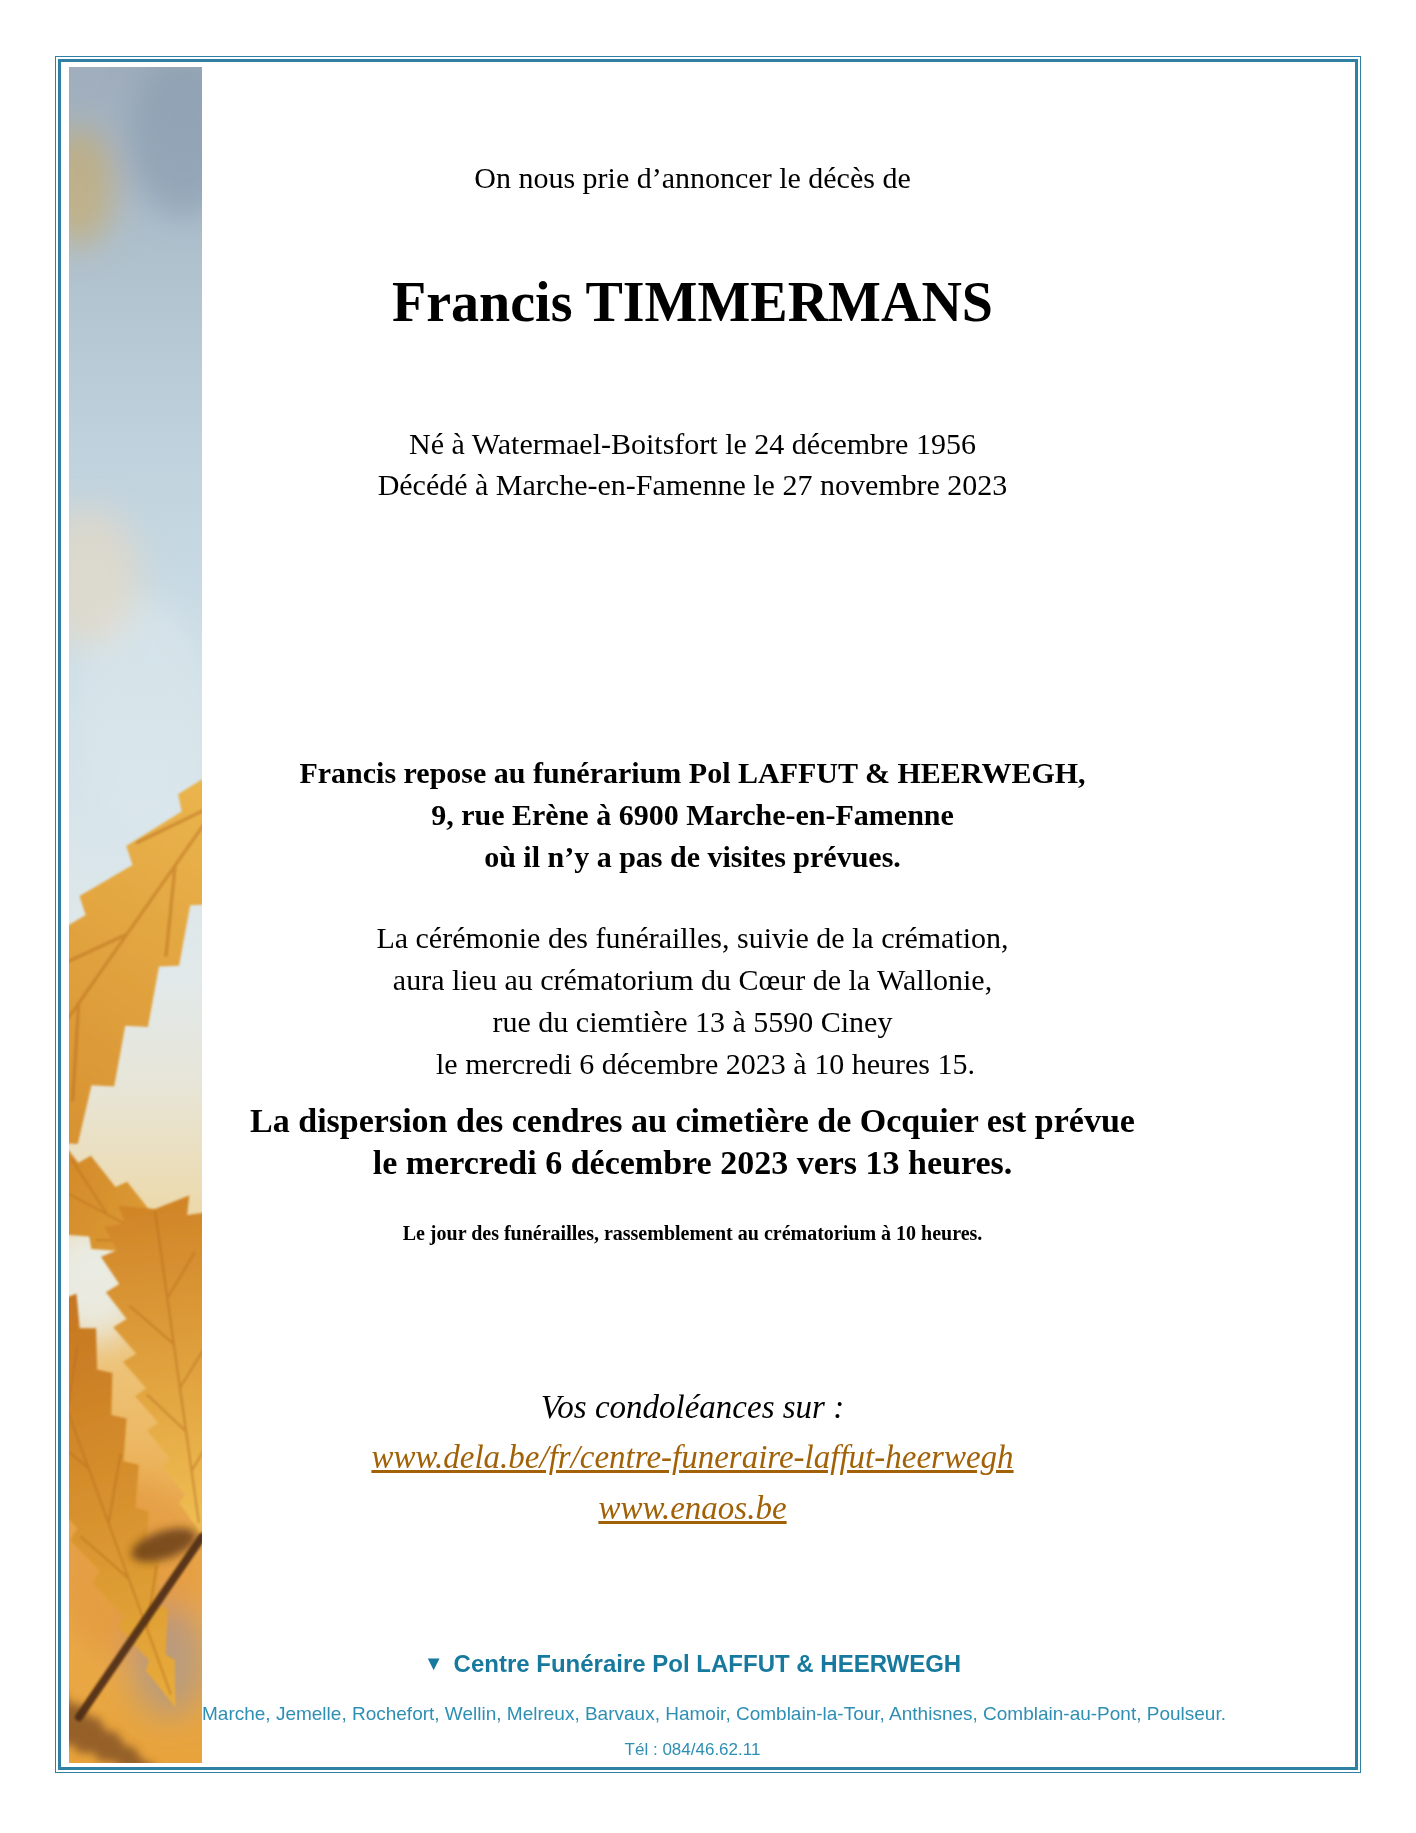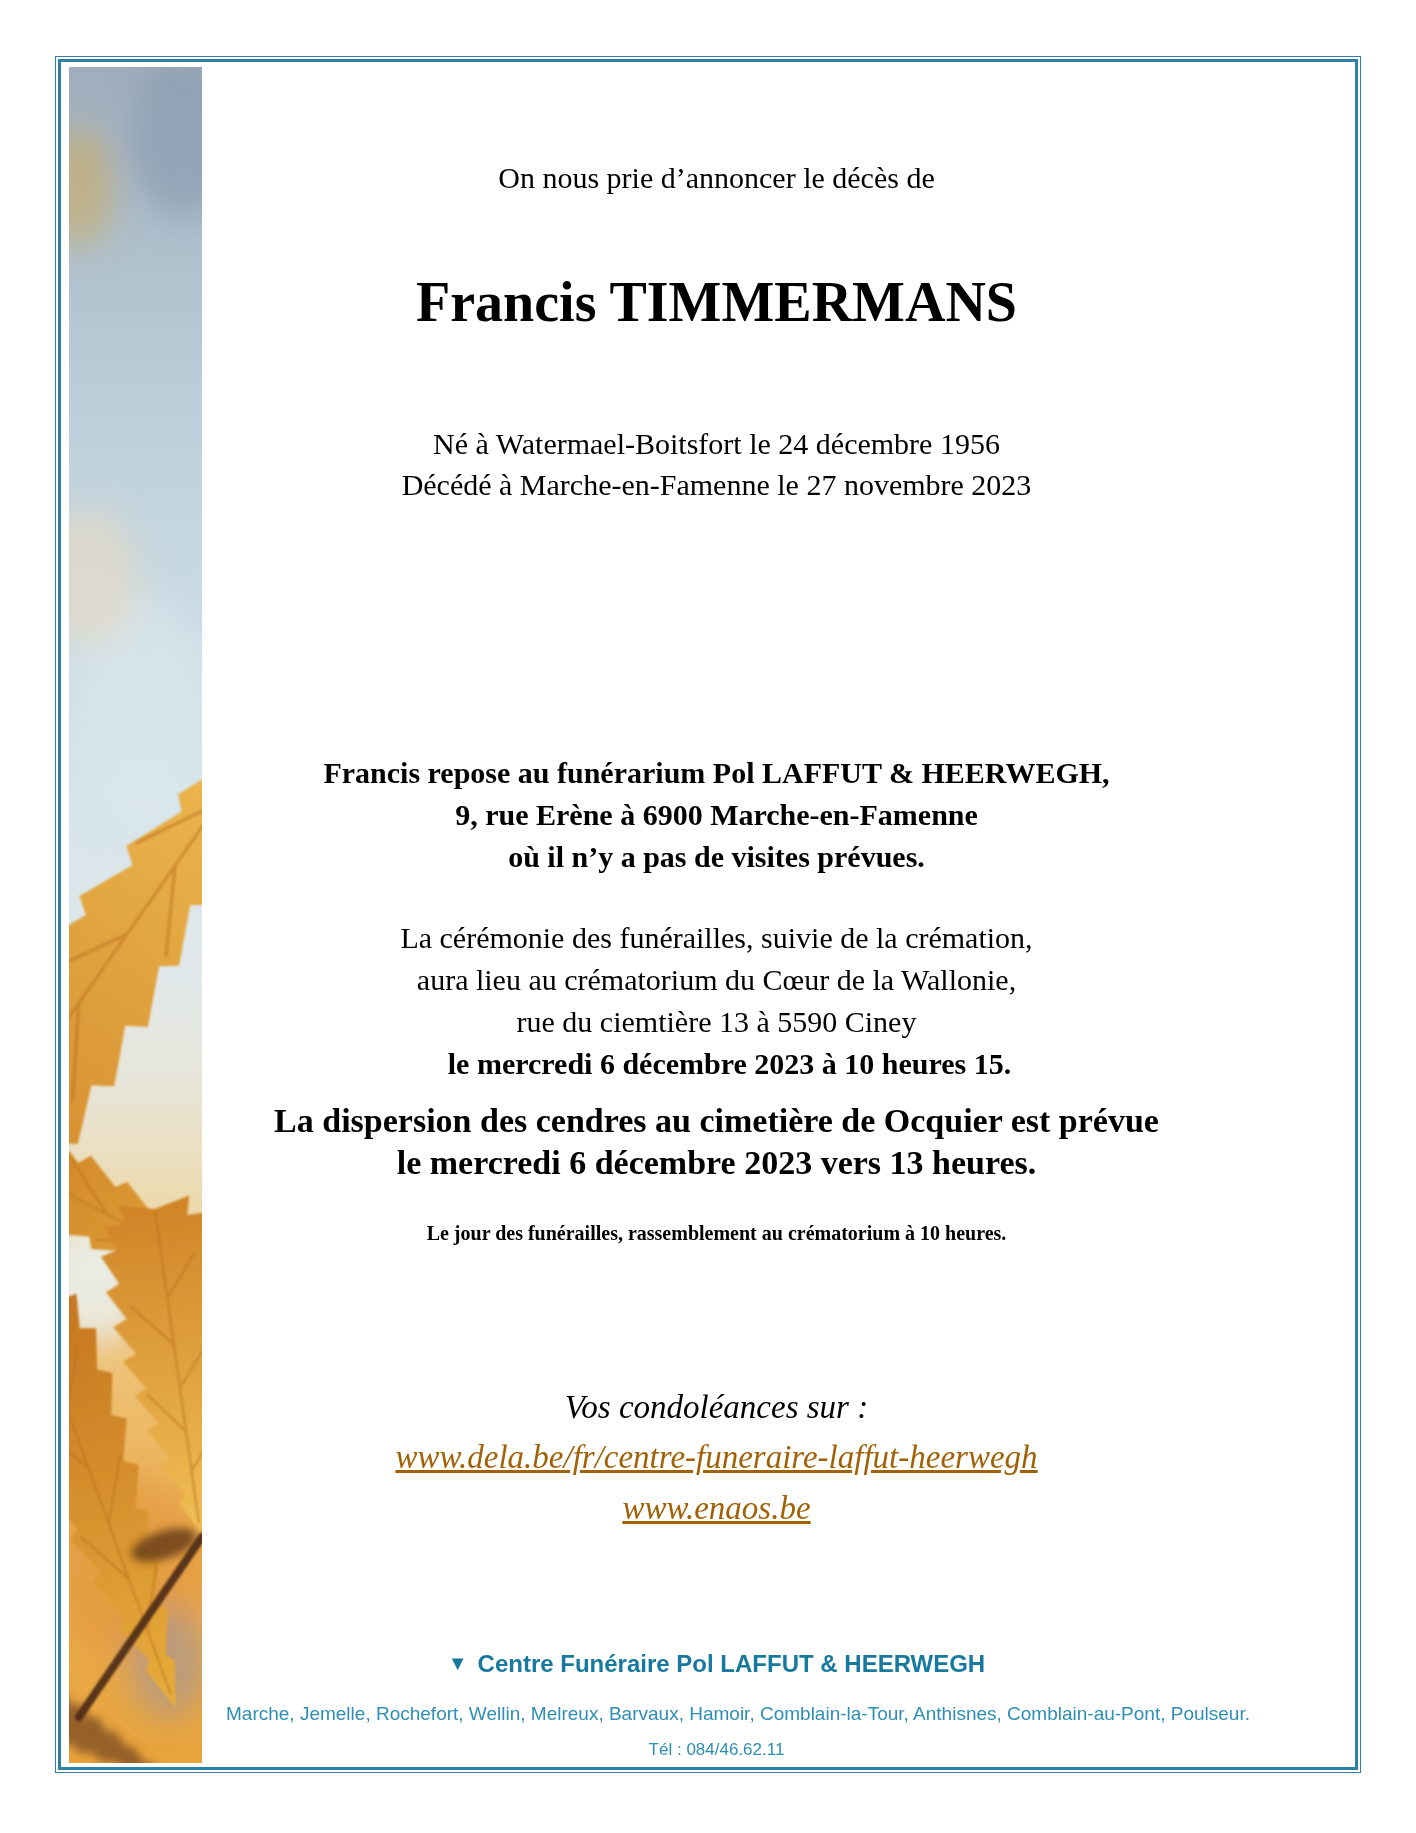--- a/index.html
+++ b/index.html
@@ -10,29 +10,29 @@
   }
   .frame{
     position:absolute;left:58px;top:59px;width:1300px;height:1711px;
     border:3px solid #2e81a2;outline:1px solid #2e81a2;outline-offset:2px;
     box-sizing:border-box;pointer-events:none;
   }
   .strip{
     position:absolute;left:69px;top:67px;width:133px;height:1696px;display:block;
   }
   .content{
-    position:absolute;left:202px;top:0;width:981px;height:1833px;margin-left:24px;
+    position:absolute;left:202px;top:0;width:981px;height:1833px;
   }
   .blk{position:absolute;left:0;width:100%;text-align:center;white-space:nowrap;}
   .intro{top:158px;font-size:30px;line-height:40px;}
   .name{top:266px;font-size:56px;line-height:72px;font-weight:bold;}
   .dates{top:423px;font-size:30px;line-height:41px;}
   .repose{top:752px;font-size:30px;line-height:42px;font-weight:bold;}
   .ceremony{top:917px;font-size:30px;line-height:42px;}
-  .ceremony .b{font-weight:bold;padding-left:26px;}
+  .ceremony .b{font-weight:normal;padding-left:26px;}
   .dispersion{top:1100px;font-size:34px;line-height:42px;font-weight:bold;}
   .gathering{top:1212px;font-size:20px;line-height:42px;font-weight:bold;}
   .condole{top:1385px;font-size:33px;line-height:44px;font-style:italic;}
   .links{top:1432px;font-size:33px;line-height:51px;font-style:italic;}
   .links a{color:#a16207;text-decoration:underline;}
   .notice{top:1566px;font-size:33px;font-style:italic;}
   .brand{
     top:1650px;font-family:"Liberation Sans","DejaVu Sans",sans-serif;
     font-size:24px;font-weight:bold;color:#17799e;
   }

